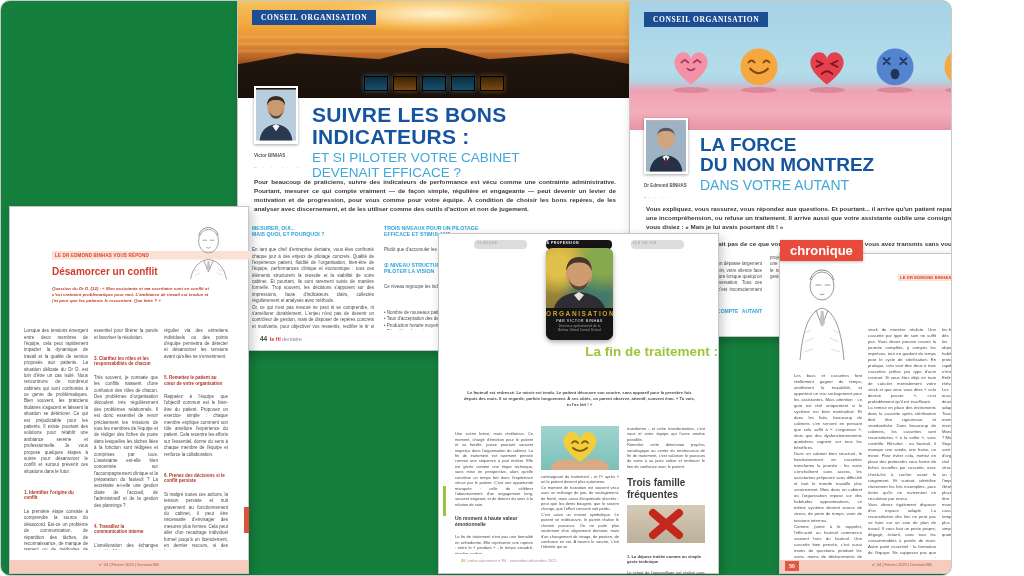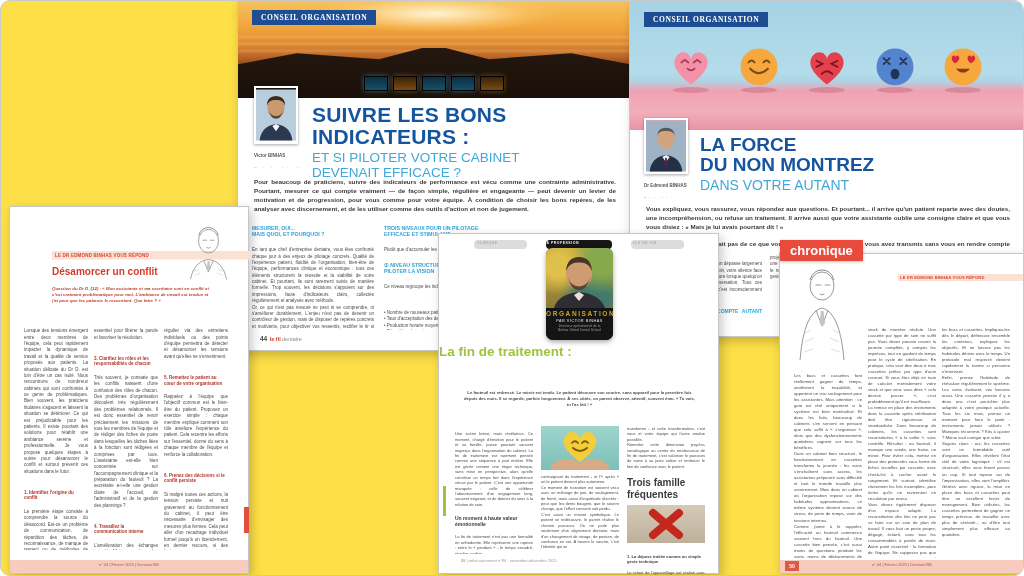--- a/index.html
+++ b/index.html
@@ -1,18 +1,18 @@
 <!DOCTYPE html>
 <html><head>
 <meta charset="utf-8">
 <style>
   *{margin:0;padding:0;box-sizing:border-box}
   html,body{background:#fff}
   body{font-family:"Liberation Sans", sans-serif;}
-  .canvas{position:relative;width:1024px;height:576px;background:#fde047;border:1px solid #c9c9c9;
+  .canvas{position:relative;width:952px;height:576px;background:#15803d;border:1px solid #c9c9c9;
           border-radius:10px;overflow:hidden}
   .page{position:absolute;background:#fff;border:1px solid #c6c6c6;box-shadow:3px 4px 10px rgba(0,0,0,.22)}
 
   
   .m{overflow:hidden}
   .mi{width:200%;transform:scale(.5);transform-origin:0 0;font-size:9px;line-height:1.42;
       text-align:justify;color:#4a4a4a;white-space:pre-line}
 
   .badge{position:absolute;background:#1d4e94;color:#fff;font-family:"Liberation Serif",serif;
          font-weight:bold;font-size:7.5px;letter-spacing:.6px;padding:3px 9px}
@@ -96,21 +96,21 @@
     background:
       radial-gradient(circle at 18% 30%, #dfc04a 0 16%, transparent 42%),
       radial-gradient(circle at 82% 22%, #86a94e 0 18%, transparent 46%),
       radial-gradient(circle at 72% 80%, #41796b 0 20%, transparent 52%),
       linear-gradient(#c8a83f,#8a7a35)}
   .card .photo svg{display:block;width:100%;height:100%}
   .card .band{width:100%;height:32px;background:#151515;text-align:center;padding-top:2px}
   .card-kick{color:#c9a227;font-weight:bold;font-size:6.5px;letter-spacing:1.6px}
   .card-author{color:#e8e8e8;font-size:3.8px;letter-spacing:.5px;margin-top:1.5px}
   .card-role{color:#9a9a9a;font-size:3.4px;line-height:1.3;white-space:pre-line;margin-top:1px}
-  .titleD{position:absolute;left:0;top:110px;width:100%;text-align:left;line-height:1.12}
+  .titleD{position:absolute;left:0;top:110px;width:100%;text-align:right;line-height:1.12}
   .titleD .g{display:block;color:#9dc43b;font-weight:bold;font-size:13.5px}
   .titleD .r{display:block;color:#4c4c4c;font-weight:400;font-size:12px;white-space:pre-line}
   .leadD{position:absolute;left:24px;top:156px;width:233px;height:26px}
   .leadD .mi{font-weight:bold;color:#4a4a4a;text-align:center;font-size:8.4px}
   .dcols{position:absolute;left:16px;top:192px;display:flex;gap:8px}
   .dcol{width:78px;height:128px}
   .dcol .mi{font-size:8px;line-height:1.36}
   .dh{font-weight:bold;color:#3c3c3c;font-size:10px;line-height:1.2;text-align:left;margin:5px 0 3px}
   .dn{font-weight:bold;color:#3c3c3c;font-size:8.2px;line-height:1.25;text-align:left;margin:4px 0 2px}
   .img-heart{width:78px;height:44px;margin-bottom:4px;background:linear-gradient(#9fd4cf,#7cc0b8);

